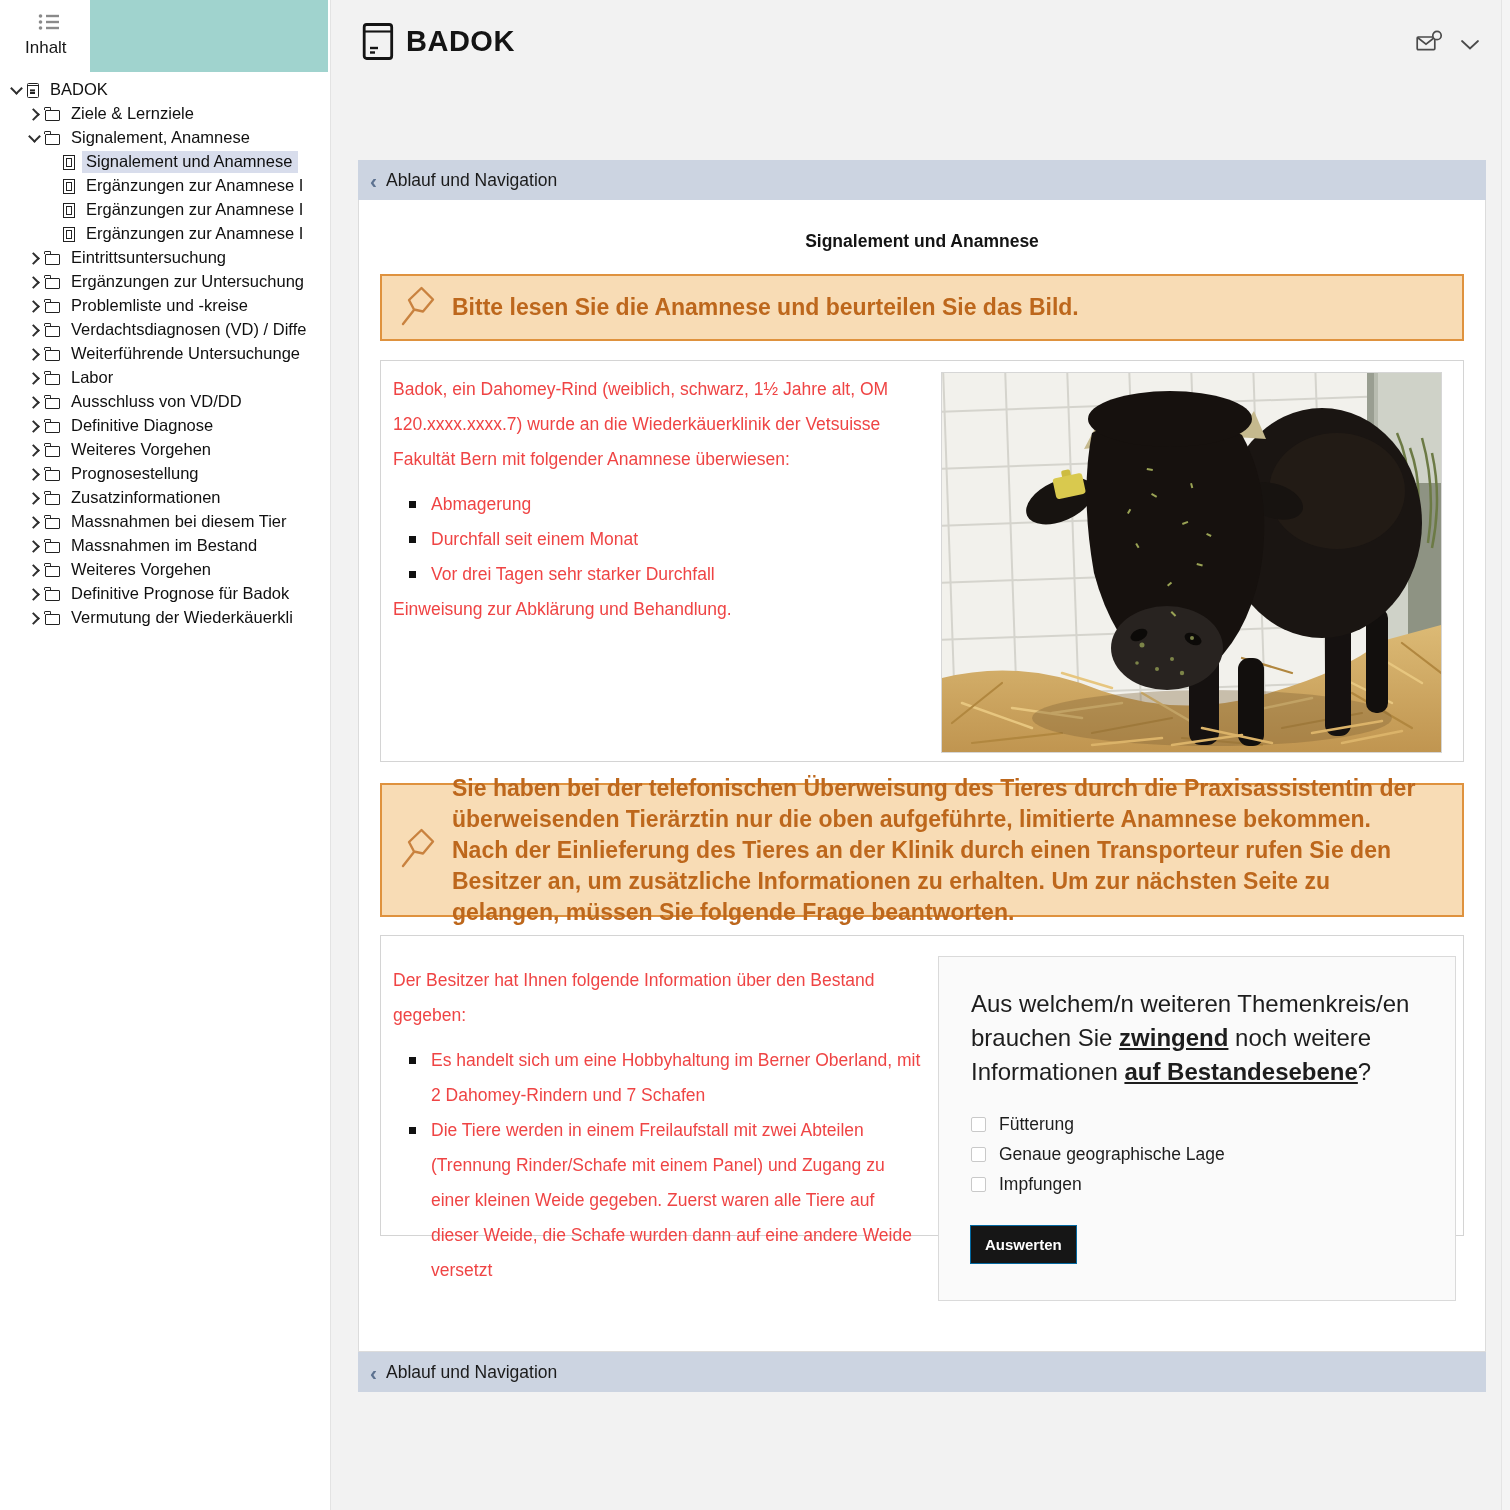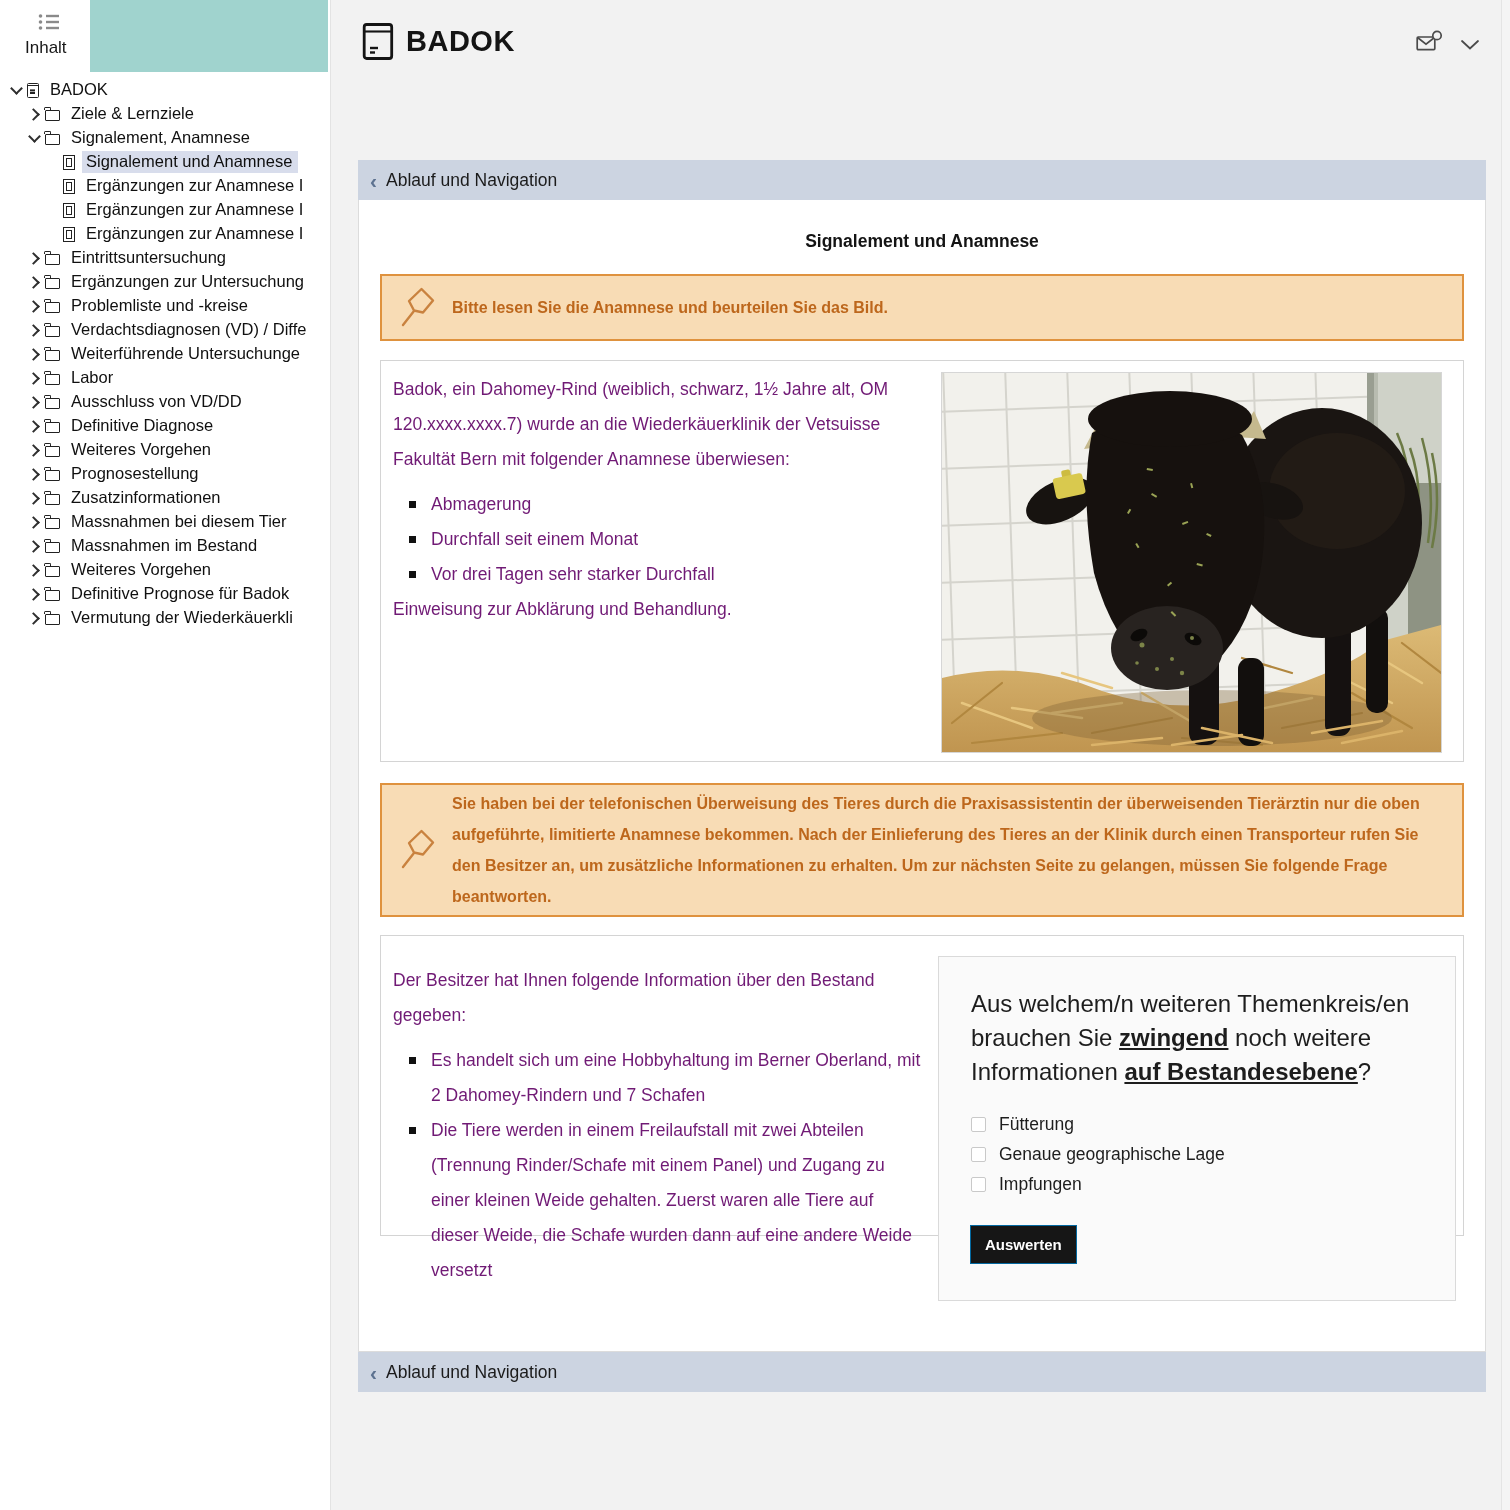--- a/index.html
+++ b/index.html
@@ -41,29 +41,29 @@
   .tbtn{font-family:"Liberation Sans",sans-serif;font-size:17px;padding:6px 12px;background:#fff;
         border:1px solid #c9c9c9;color:#2e2e2e;cursor:pointer}
   .bar{position:absolute;left:0;width:1128px;height:40px;background:#ccd4e1;display:flex;align-items:center;
        padding-left:12px;box-sizing:border-box;font-size:17.5px;color:#1b1b1b;cursor:pointer}
   .bar.top{top:160px}.bar.bottom{top:1352px}
   .back-chev{color:#5d7290;font-size:21px;margin-right:9px;font-weight:700;line-height:1}
   .panel{position:absolute;left:0;top:200px;width:1128px;height:1152px;background:#fff;
          border:1px solid #dcdcdc;border-top:none;box-sizing:border-box}
   .page-title{position:absolute;top:31px;left:0;width:100%;text-align:center;font-weight:700;font-size:17.5px;color:#141414}
   .note{position:absolute;left:21px;width:1084px;background:#f8dcb5;border:2px solid #df923e;box-sizing:border-box;
-        display:flex;align-items:center;color:#bd671c;font-weight:700;font-size:16px}
+        display:flex;align-items:center;color:#bd671c;font-weight:700;font-size:23px}
   .note .txt{line-height:31px;padding-right:30px;max-width:1000px}
   .note1{top:74px;height:67px}
   .note2{top:583px;height:134px}
   .pin{flex:none;margin:0 13px 0 17px}
   .cbox{position:absolute;left:21px;width:1084px;border:1px solid #d4d4d4;background:#fff;box-sizing:border-box}
   .cbox1{top:160px;height:402px}
   .cbox2{top:735px;height:301px}
-  .body-text{font-size:17.5px;line-height:35px;color:#701a75}
+  .body-text{font-size:17.5px;line-height:35px;color:#ef4444}
   .cbox1 .body-text{position:absolute;left:12px;top:11px;width:532px}
   .cbox2 .body-text{position:absolute;left:12px;top:27px;width:528px}
   ul.sq{list-style:none;margin:10px 0 0 0;padding:0}
   ul.sq li{padding-left:38px;position:relative}
   ul.sq li::before{content:"";position:absolute;left:16px;top:14px;width:7px;height:7px;background:#111}
   .photo{position:absolute;right:21px;top:11px;width:501px;height:381px;border:1px solid #d6d6d6;box-sizing:border-box;overflow:hidden}
   .photo svg{display:block;width:100%;height:100%}
   .qpanel{position:absolute;left:557px;top:20px;width:518px;height:345px;background:#fafafa;
           border:1px solid #dadada;box-sizing:border-box;padding:30px 32px}
   .qtext{font-size:24px;line-height:34px}
@@ -389,21 +389,21 @@
       </span>
       <span class="txt">Sie haben bei der telefonischen Überweisung des Tieres durch die Praxisassistentin der überweisenden Tierärztin nur die oben aufgeführte, limitierte Anamnese bekommen. Nach der Einlieferung des Tieres an der Klinik durch einen Transporteur rufen Sie den Besitzer an, um zusätzliche Informationen zu erhalten. Um zur nächsten Seite zu gelangen, müssen Sie folgende Frage beantworten.</span>
     </div>
 
     <div class="cbox cbox2">
       <div class="body-text">
         <span>Der Besitzer hat Ihnen folgende Information über den Bestand gegeben:</span>
         <ul class="sq">
 
         <li>Es handelt sich um eine Hobbyhaltung im Berner Oberland, mit 2 Dahomey-Rindern und 7 Schafen</li>
-            <li>Die Tiere werden in einem Freilaufstall mit zwei Abteilen (Trennung Rinder/Schafe mit einem Panel) und Zugang zu einer kleinen Weide gehalten. Zuerst waren alle Tiere auf dieser Weide, die Schafe wurden dann auf eine andere Weide versetzt</li>
+            <li>Die Tiere werden in einem Freilaufstall mit zwei Abteilen (Trennung Rinder/Schafe mit einem Panel) und Zugang zu einer kleinen Weide gegeben. Zuerst waren alle Tiere auf dieser Weide, die Schafe wurden dann auf eine andere Weide versetzt</li>
           </ul>
       </div>
 
       <div class="qpanel">
         <div class="qtext">
           <span>Aus welchem/n weiteren Themenkreis/en brauchen Sie </span><span class="emph">zwingend</span><span> noch weitere Informationen </span><span class="emph">auf Bestandesebene</span><span>?</span>
         </div>
         <div class="opts">
 
             <div class="opt">

